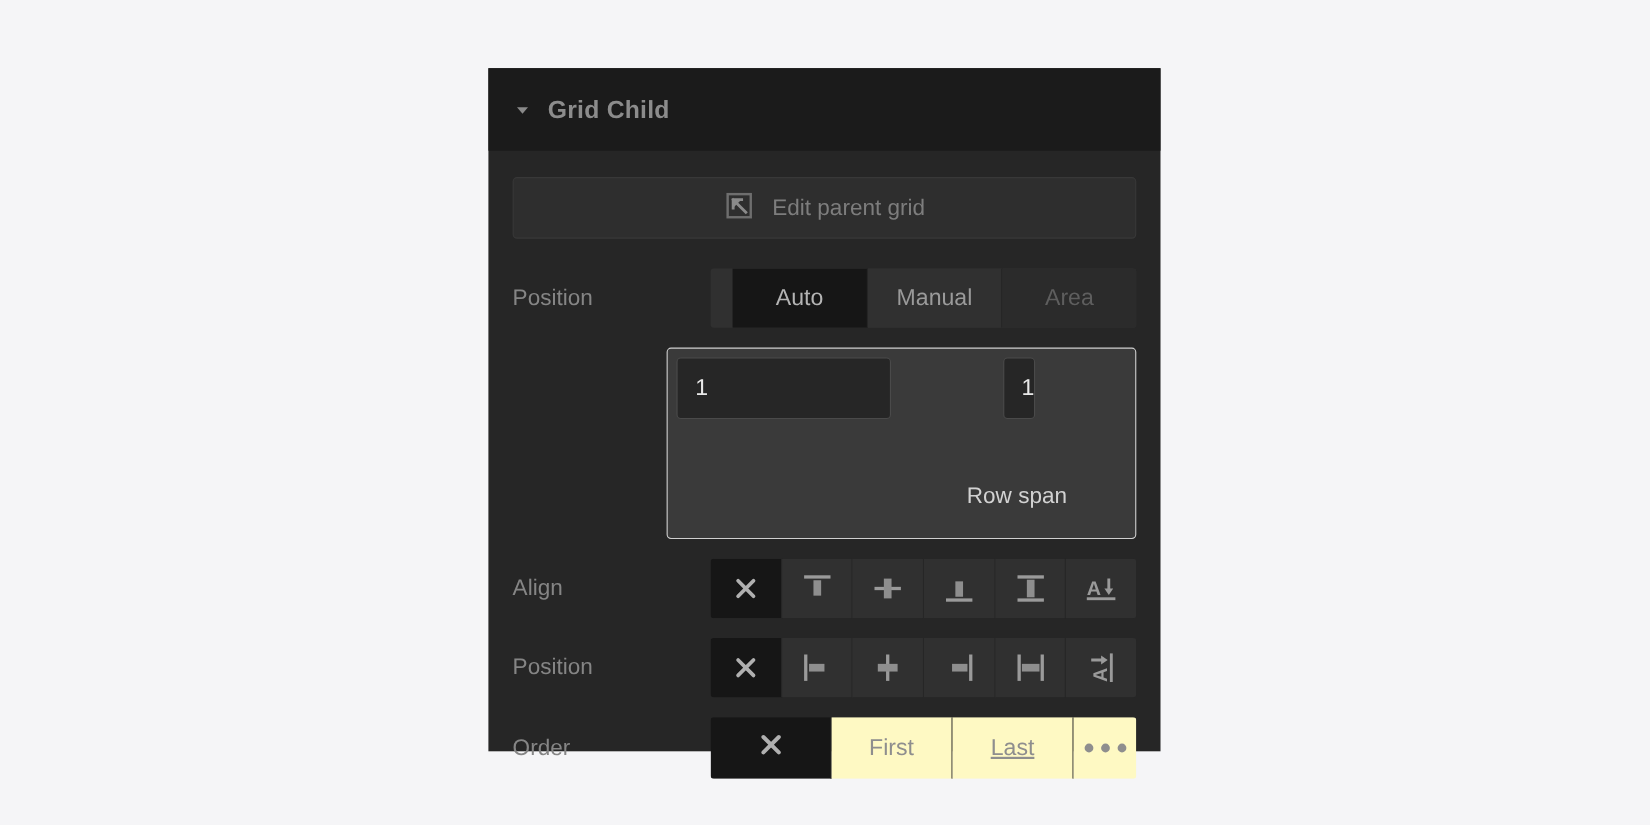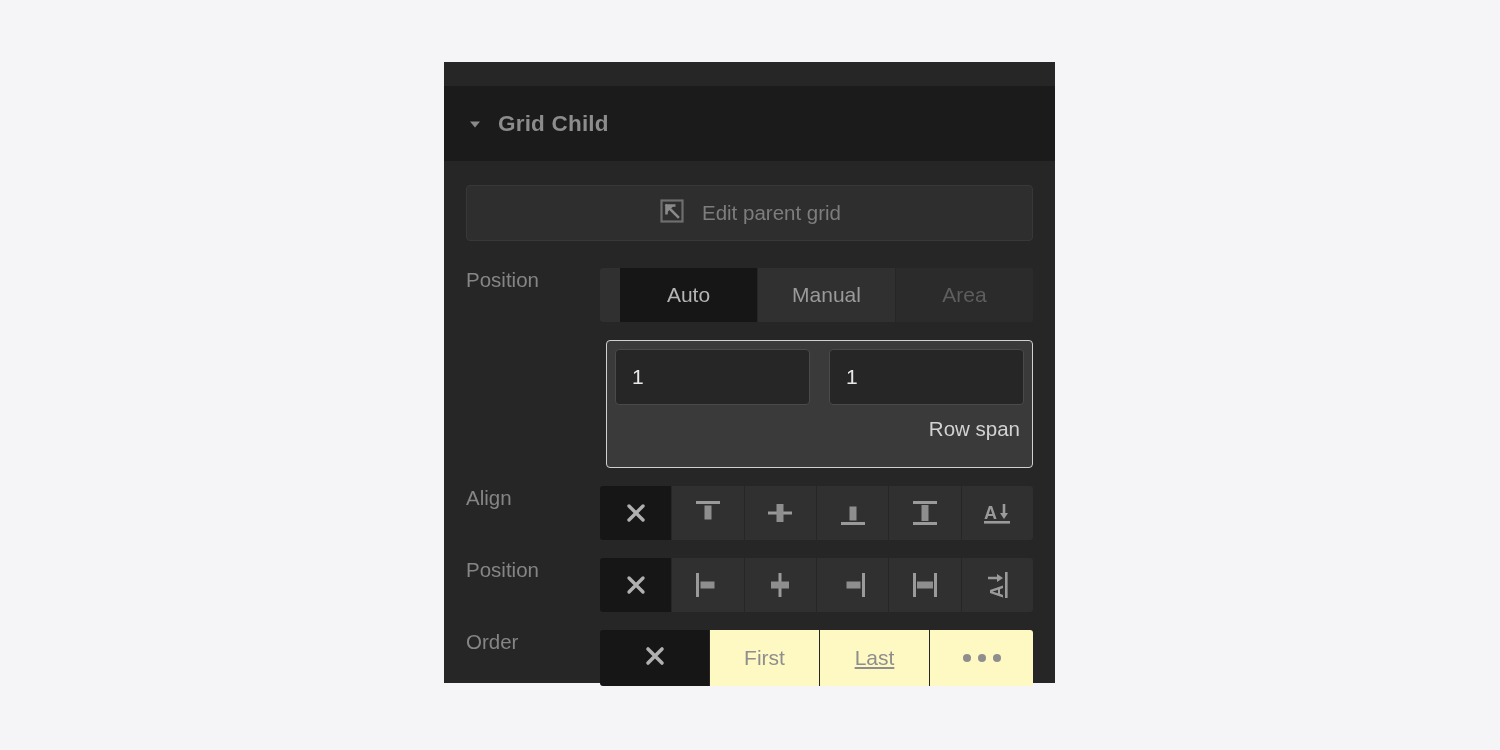--- a/index.html
+++ b/index.html
@@ -31,21 +31,20 @@
   }
 
   
   .panel-header {
     height: 75px;
     background: #1b1b1b;
     display: flex;
     align-items: center;
     padding-left: 22px;
     flex: none;
-    margin-top: 24px;
   }
   .disclosure {
     width: 18px;
     height: 18px;
     display: flex;
     align-items: center;
     justify-content: center;
     margin-right: 14px;
     cursor: pointer;
   }
@@ -79,21 +78,23 @@
     margin-bottom: 27px;
   }
   .edit-parent .label {
     font-size: 20.5px;
     color: #7d7d7d;
   }
 
   
   .row {
     display: flex;
+    align-items: center;
     margin-bottom: 18px;
+    gap: 46px;
   }
   .row-label {
     width: 134px;
     flex: none;
     font-size: 20.5px;
     color: #858585;
   }
   .row-control {
     flex: 1;
     display: flex;

